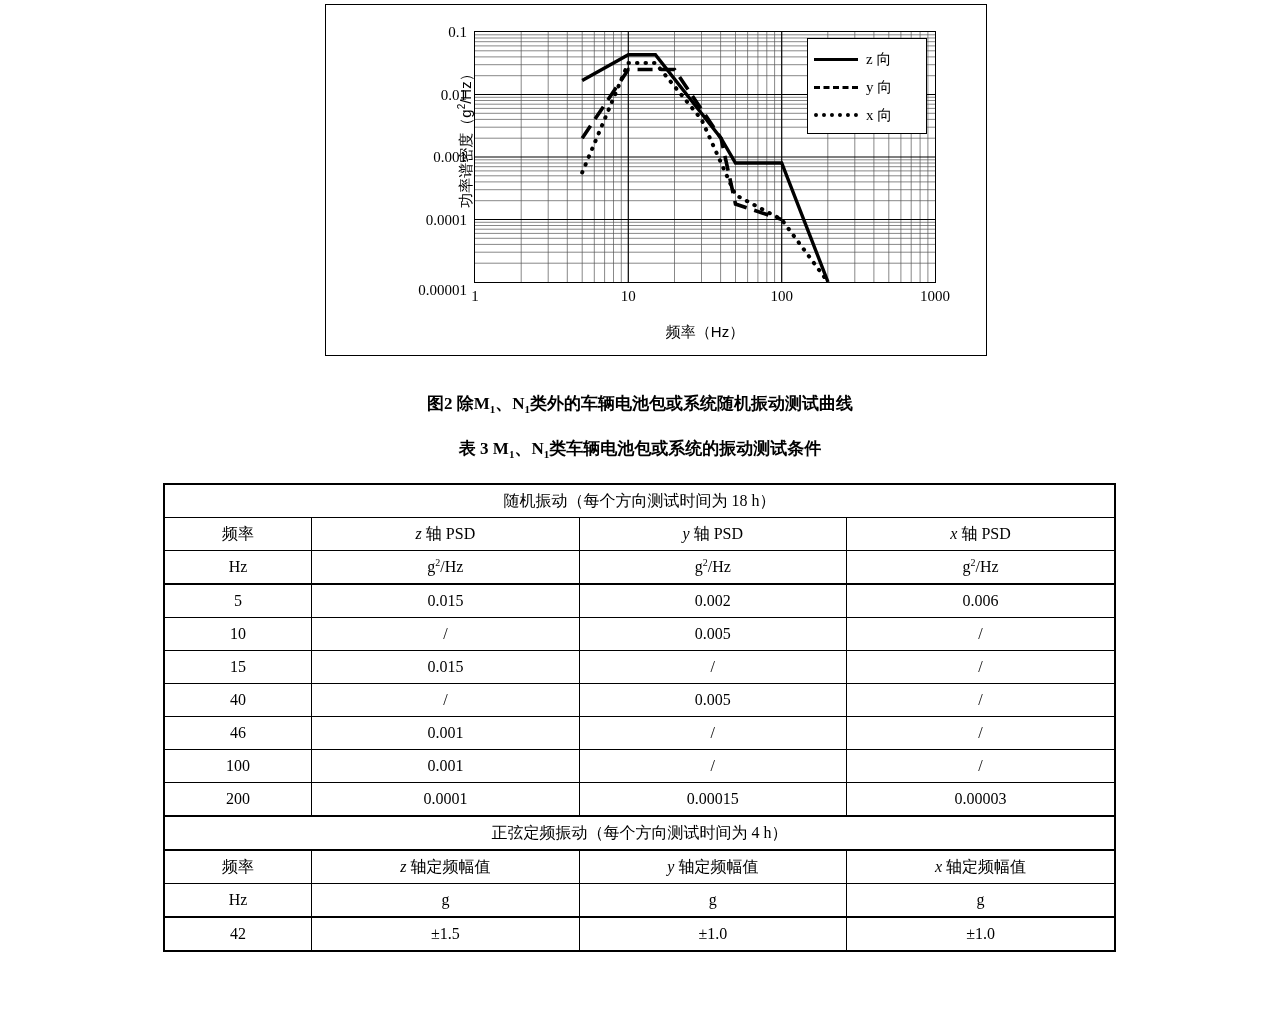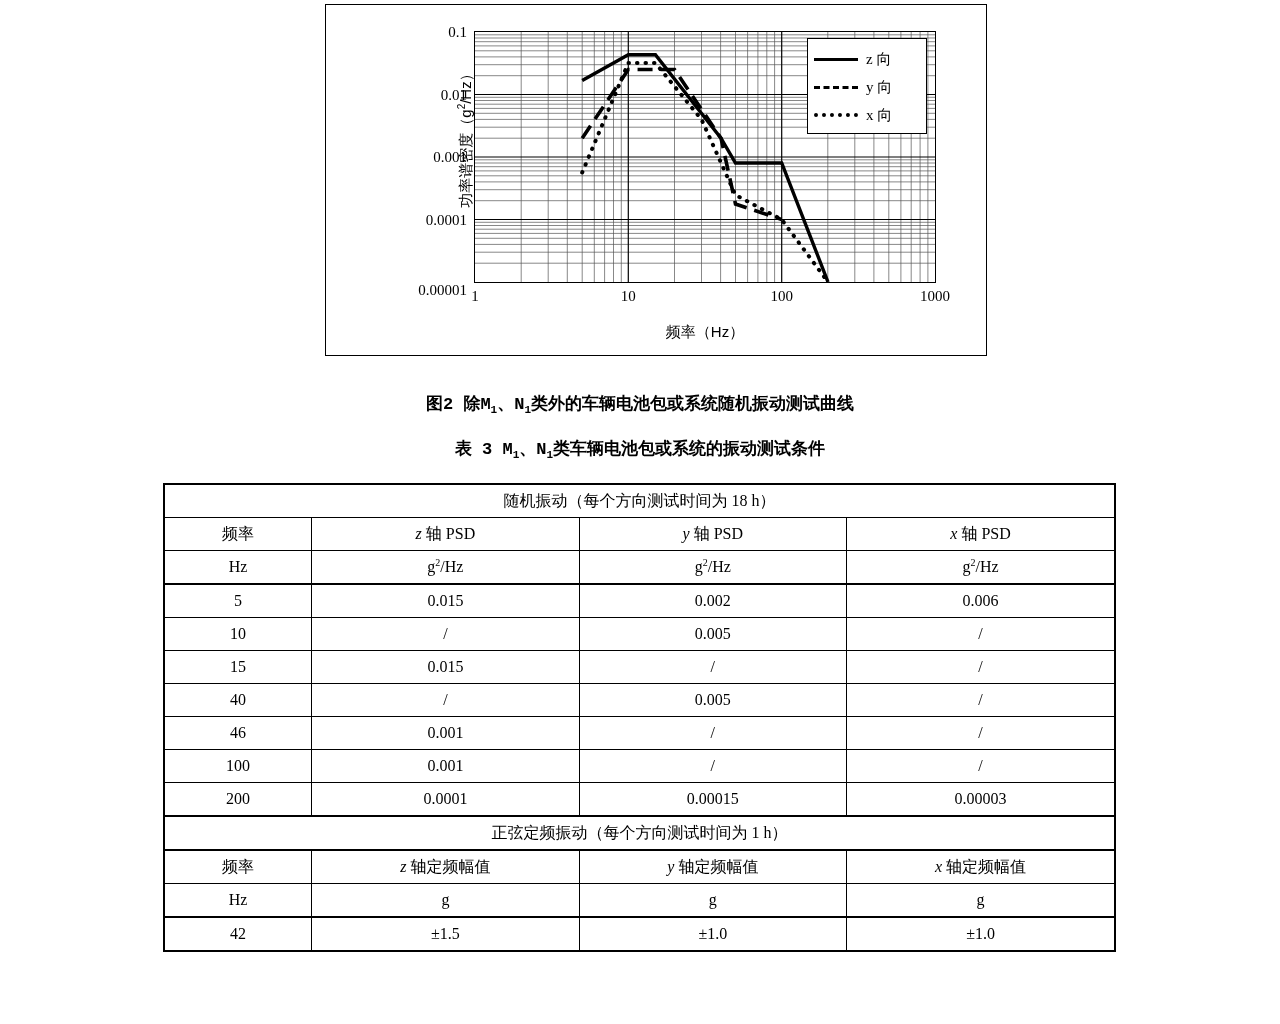--- a/index.html
+++ b/index.html
@@ -110,21 +110,21 @@
   .legend-label {
     font-size: 15px;
     font-family: "Liberation Serif", serif;
   }
 
   
   .caption {
     position: absolute;
     width: 100%;
     text-align: center;
-    font-family: Liberation Mono, monospace;
+    font-family: Liberation Serif, serif;
     font-weight: bold;
     font-size: 17px;
   }
   .caption sub { font-size: 11px; }
   #fig-caption { top: 392px; }
   #table-caption { top: 437px; }
 
   
   .table-wrap {
     position: absolute;
@@ -351,21 +351,21 @@
         <td class="outer-r">/</td>
       </tr>
       <tr>
         <td class="outer-l thick-bottom">200</td>
         <td class="thick-bottom">0.0001</td>
         <td class="thick-bottom">0.00015</td>
         <td class="outer-r thick-bottom">0.00003</td>
       </tr>
 
       <tr class="hdr-band">
-        <td class="outer-l outer-r thick-bottom" colspan="4">正弦定频振动（每个方向测试时间为 1 h）</td>
+        <td class="outer-l outer-r thick-bottom" colspan="4">正弦定频振动（每个方向测试时间为 4 h）</td>
       </tr>
 
       <tr class="hrow">
         <td class="outer-l">频率</td>
         <td><span class="it">z</span> 轴定频幅值</td>
         <td><span class="it">y</span> 轴定频幅值</td>
         <td class="outer-r"><span class="it">x</span> 轴定频幅值</td>
       </tr>
       <tr class="hrow">
         <td class="outer-l thick-bottom">Hz</td>

